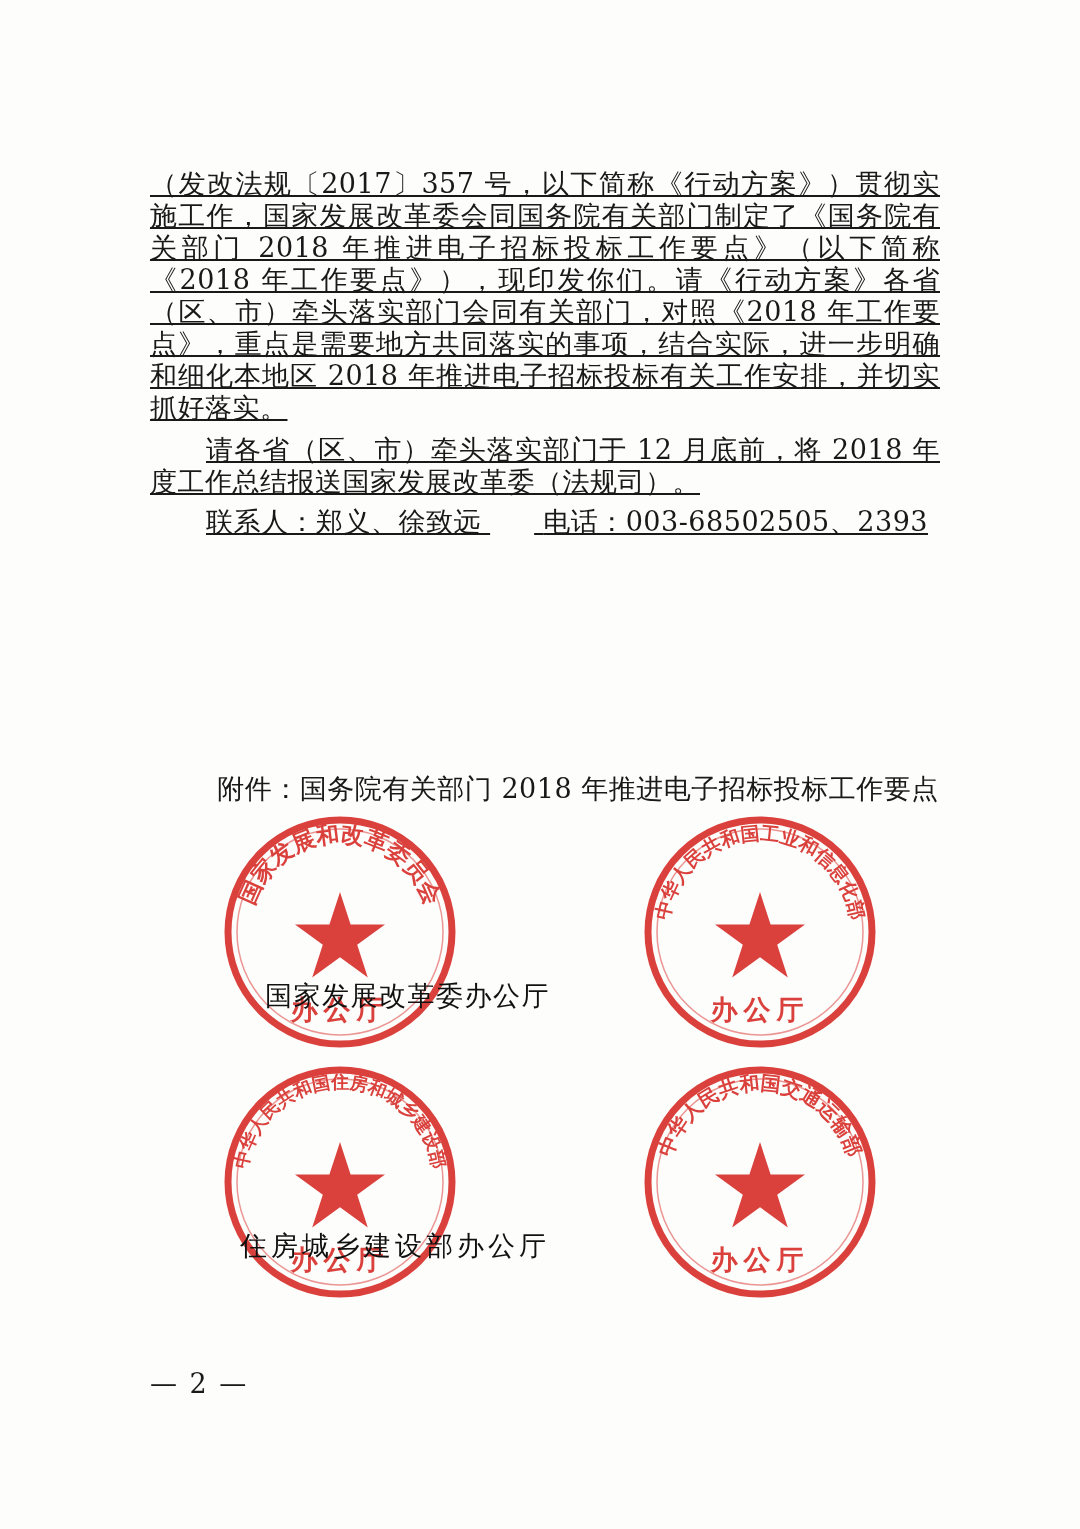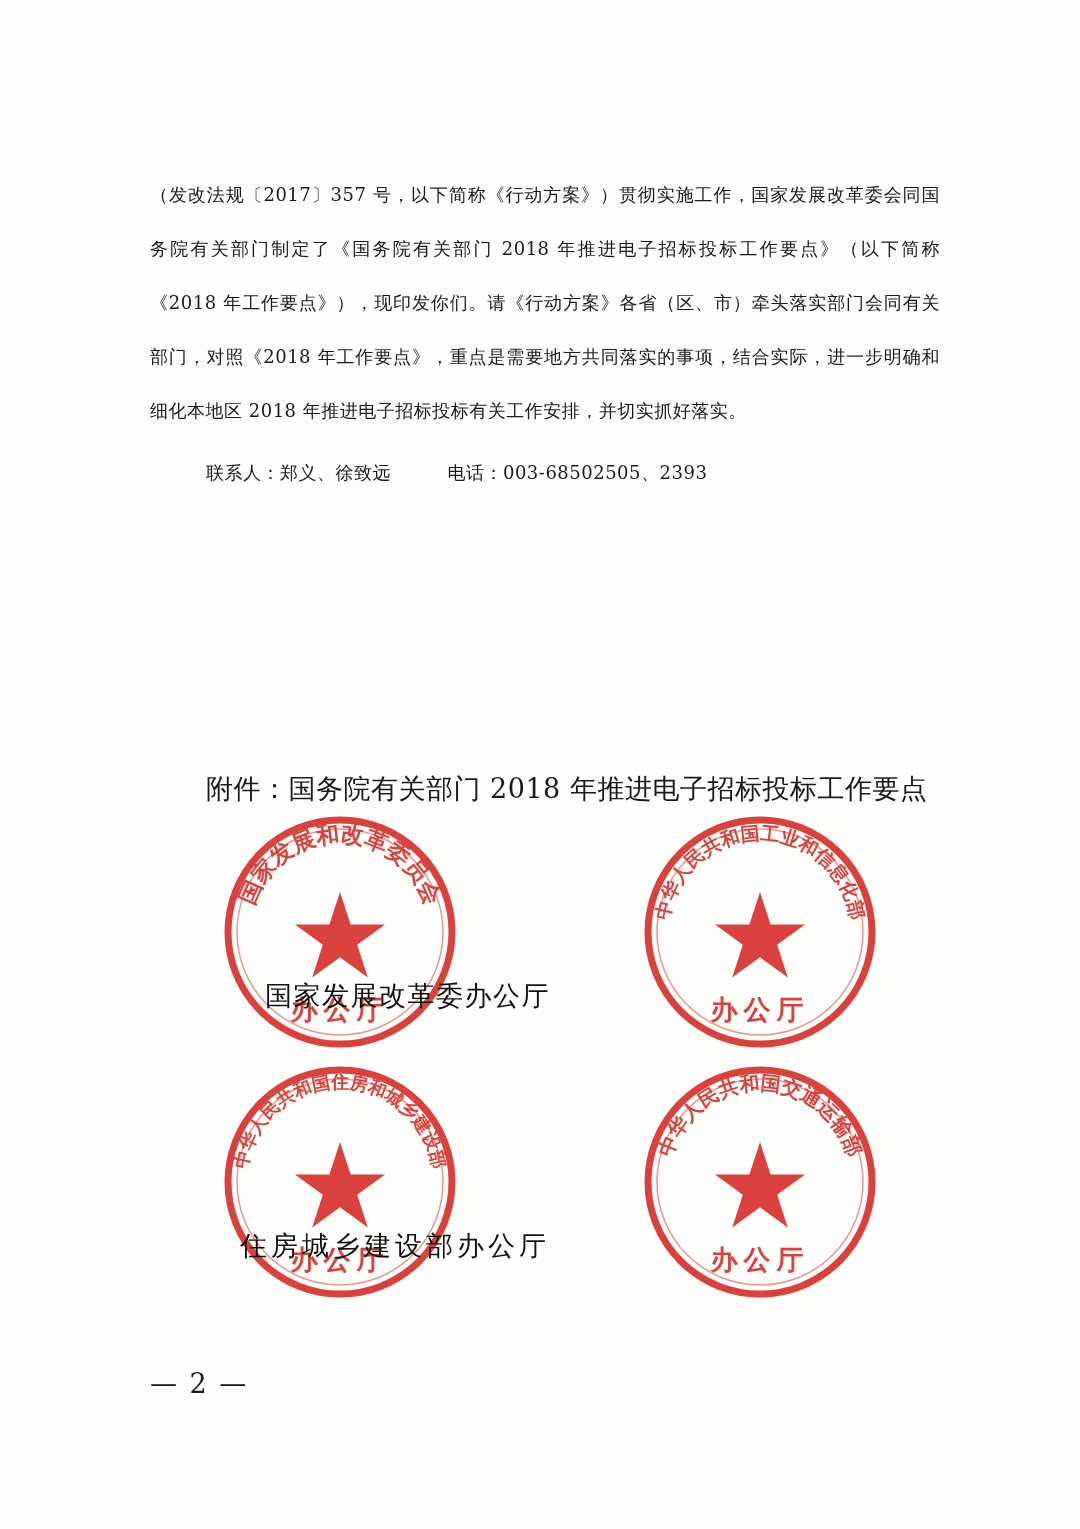--- a/index.html
+++ b/index.html
@@ -14,26 +14,27 @@
     background: #fdfdfc;
     overflow: hidden;
     font-family: "DejaVu Serif", "Liberation Serif", serif;
     color: #1a1a1a;
   }
   .body-text {
     position: absolute;
     left: 150px;
     top: 168px;
     width: 790px;
-    font-size: 18px;
-    line-height: 54px;
+    font-size: 27px;
+    line-height: 32px;
     text-align: justify;
     text-justify: inter-ideograph;
     letter-spacing: 0.5px;
     color: #191919;
+    text-decoration: underline;
   }
   .para {
     margin: 0 0 2px 0;
     text-indent: 0;
   }
   .para.indent {
     text-indent: 56px;
   }
   .para.gap {
     margin-top: 10px;
@@ -49,20 +50,21 @@
   .attachment {
     position: absolute;
     left: 150px;
     top: 766px;
     width: 800px;
     font-size: 27px;
     line-height: 46px;
     text-indent: 56px;
     letter-spacing: 0.5px;
     color: #191919;
+    text-align: center;
   }
 
   
   .signatures {
     position: absolute;
     left: 150px;
     top: 840px;
     width: 800px;
     height: 500px;
   }
@@ -131,20 +133,21 @@
     color: #1a1a1a;
   }
 </style>
 </head>
 <body>
 
 <div class="page">
 
   <div class="body-text">
     <p class="para">（发改法规〔2017〕357 号，以下简称《行动方案》）贯彻实施工作，国家发展改革委会同国务院有关部门制定了《国务院有关部门 2018 年推进电子招标投标工作要点》（以下简称《2018 年工作要点》），现印发你们。请《行动方案》各省（区、市）牵头落实部门会同有关部门，对照《2018 年工作要点》，重点是需要地方共同落实的事项，结合实际，进一步明确和细化本地区 2018 年推进电子招标投标有关工作安排，并切实抓好落实。</p>
+    <p class="para indent gap">请各省（区、市）牵头落实部门于 12 月底前，将 2018 年度工作总结报送国家发展改革委（法规司）。</p>
     <p class="contact">
       <span>联系人：郑义、徐致远</span>
       <span class="spacer"></span>
       <span>电话：003-68502505、2393</span>
     </p>
   </div>
 
   <div class="attachment">附件：国务院有关部门 2018 年推进电子招标投标工作要点</div>
 
   <div class="signatures">

